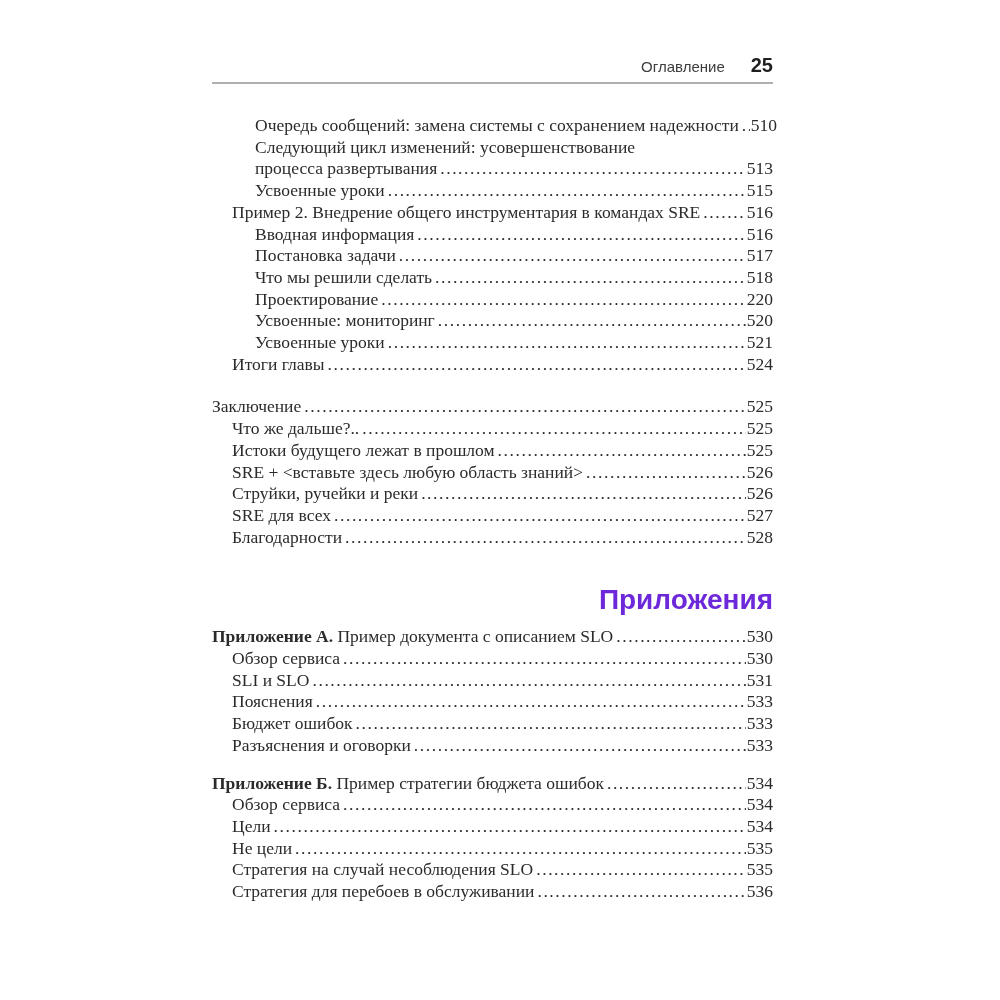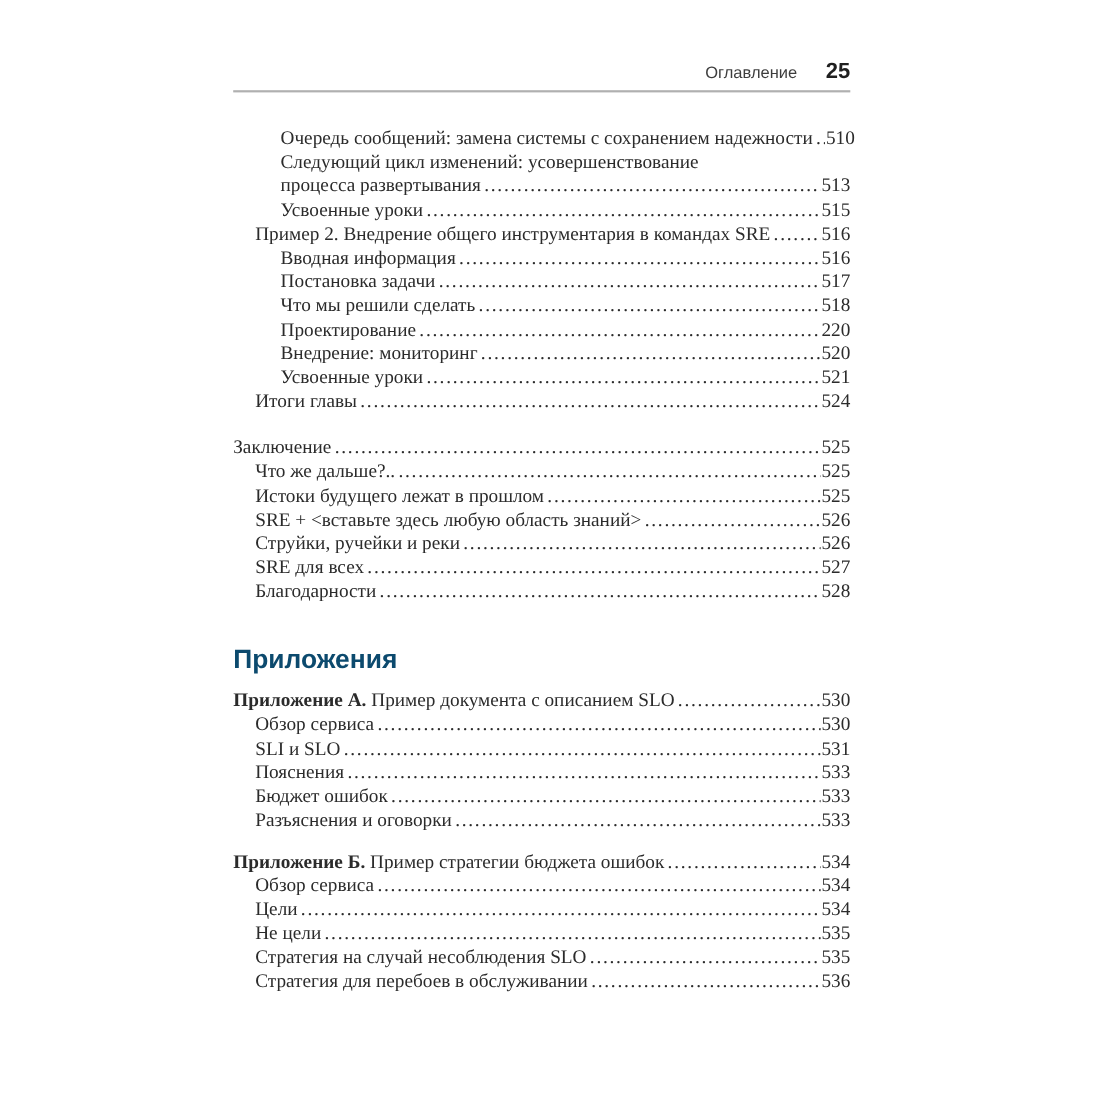--- a/index.html
+++ b/index.html
@@ -31,23 +31,23 @@
   .l1 { padding-left:20px; }
   .l2 { padding-left:43px; }
 
   .entry.multi { display:block; }
   .entry.multi .row { display:flex; align-items:baseline; }
 
   .group2 { margin-top:21px; }
   .group4 { margin-top:16px; }
 
   .appendices-heading {
-    margin:40px 0 14px; text-align:left;
-    font-family:"Liberation Sans", sans-serif; font-weight:bold; font-size:24px;
-    line-height:24px; color:#0c4a6e;
+    margin:40px 0 14px; text-align:right;
+    font-family:"Liberation Sans", sans-serif; font-weight:bold; font-size:28px;
+    line-height:24px; color:#6d28d9;
   }
   .bold { font-weight:bold; }
 </style>
 </head>
 <body>
 
 <div class="page">
   <div class="content">
 
     <div class="header">
@@ -96,21 +96,21 @@
           <span class="t">Что мы решили сделать</span>
           <span class="dots"></span>
           <span class="pg">518</span>
         </div>
         <div class="entry l2">
           <span class="t">Проектирование</span>
           <span class="dots"></span>
           <span class="pg">220</span>
         </div>
         <div class="entry l2">
-          <span class="t">Внедрение: мониторинг</span>
+          <span class="t">Усвоенные: мониторинг</span>
           <span class="dots"></span>
           <span class="pg">520</span>
         </div>
         <div class="entry l2">
           <span class="t">Усвоенные уроки</span>
           <span class="dots"></span>
           <span class="pg">521</span>
         </div>
         <div class="entry l1">
           <span class="t">Итоги главы</span>

